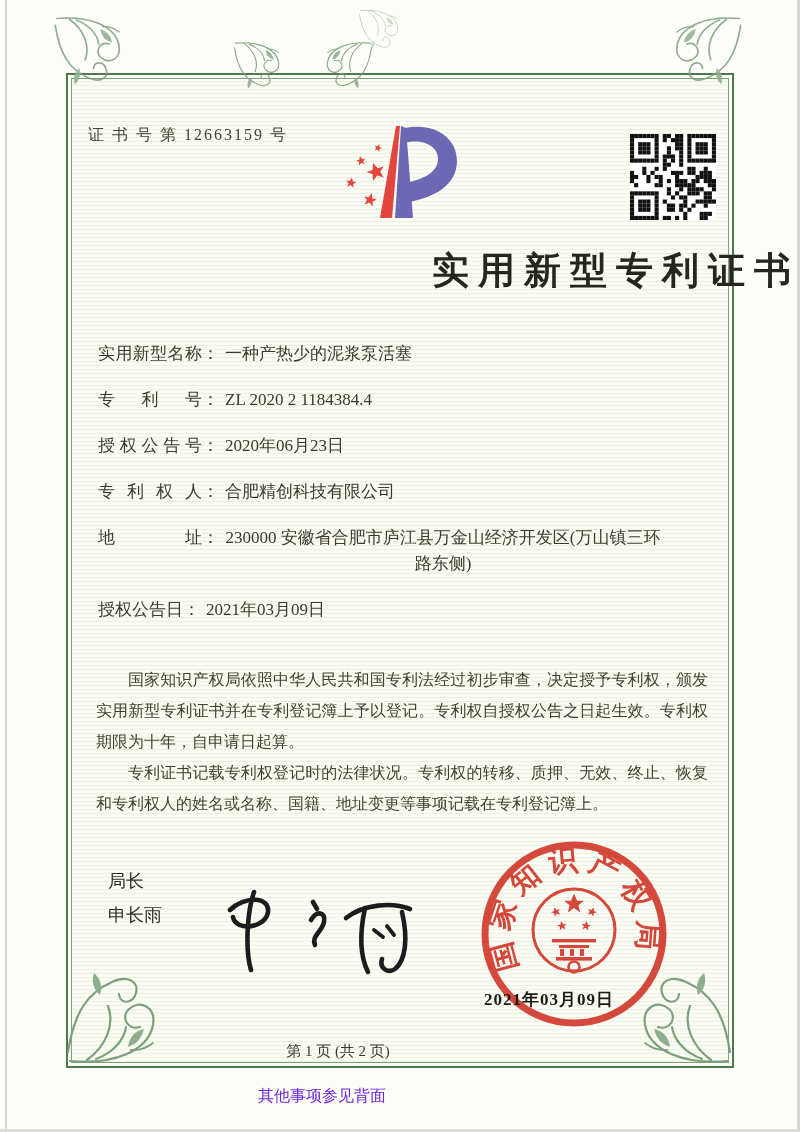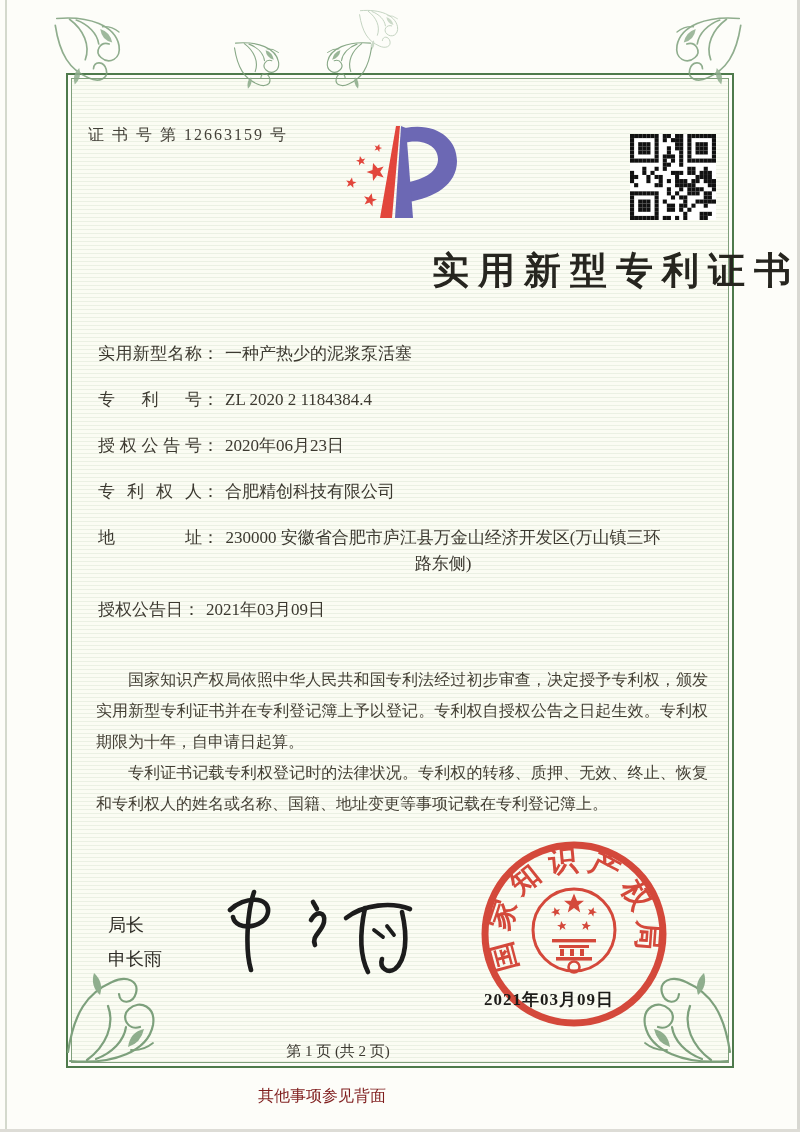--- a/index.html
+++ b/index.html
@@ -41,29 +41,29 @@
   .flabel{display:inline-block;width:104px;text-align:justify;text-align-last:justify;vertical-align:top;}
   .fvalue{margin-left:6px;}
   .fvalue.addr{display:inline-block;width:436px;vertical-align:top;text-align:center;}
   .grant-row{position:relative;height:26px;}
   .grant-second{position:absolute;left:370px;top:0;white-space:nowrap;}
 
   .paras{position:absolute;left:96px;top:664px;width:612px;font-size:16px;line-height:31px;
          text-align:justify;color:#433f34;}
   .paras p{margin:0;text-indent:2em;}
 
-  .signer{position:absolute;left:108px;top:908px;font-size:18px;color:#2e2c26;line-height:34px;}
+  .signer{position:absolute;left:108px;top:864px;font-size:18px;color:#2e2c26;line-height:34px;}
   .sig{position:absolute;left:212px;top:876px;width:230px;height:118px;}
 
   .seal{position:absolute;left:476px;top:836px;width:196px;height:196px;opacity:.93;}
   .seal-date{position:absolute;left:484px;top:988px;width:180px;font-size:17px;font-weight:bold;
              color:#1d1c19;letter-spacing:1px;white-space:nowrap;}
 
   .page-no{position:absolute;left:0;top:1042px;width:676px;text-align:center;font-size:15px;color:#3a372f;}
-  .back-note{position:absolute;left:0;top:1086px;width:644px;text-align:center;font-size:16px;color:#7f1d1d;}
+  .back-note{position:absolute;left:0;top:1086px;width:644px;text-align:center;font-size:16px;color:#6d28d9;}
 
   .orn{position:absolute;pointer-events:none;}
 </style>
 </head>
 <body>
 
 <div class="page-edge-left"></div>
 <div class="page-edge-right"></div>
 <div class="page-edge-bottom"></div>
 

